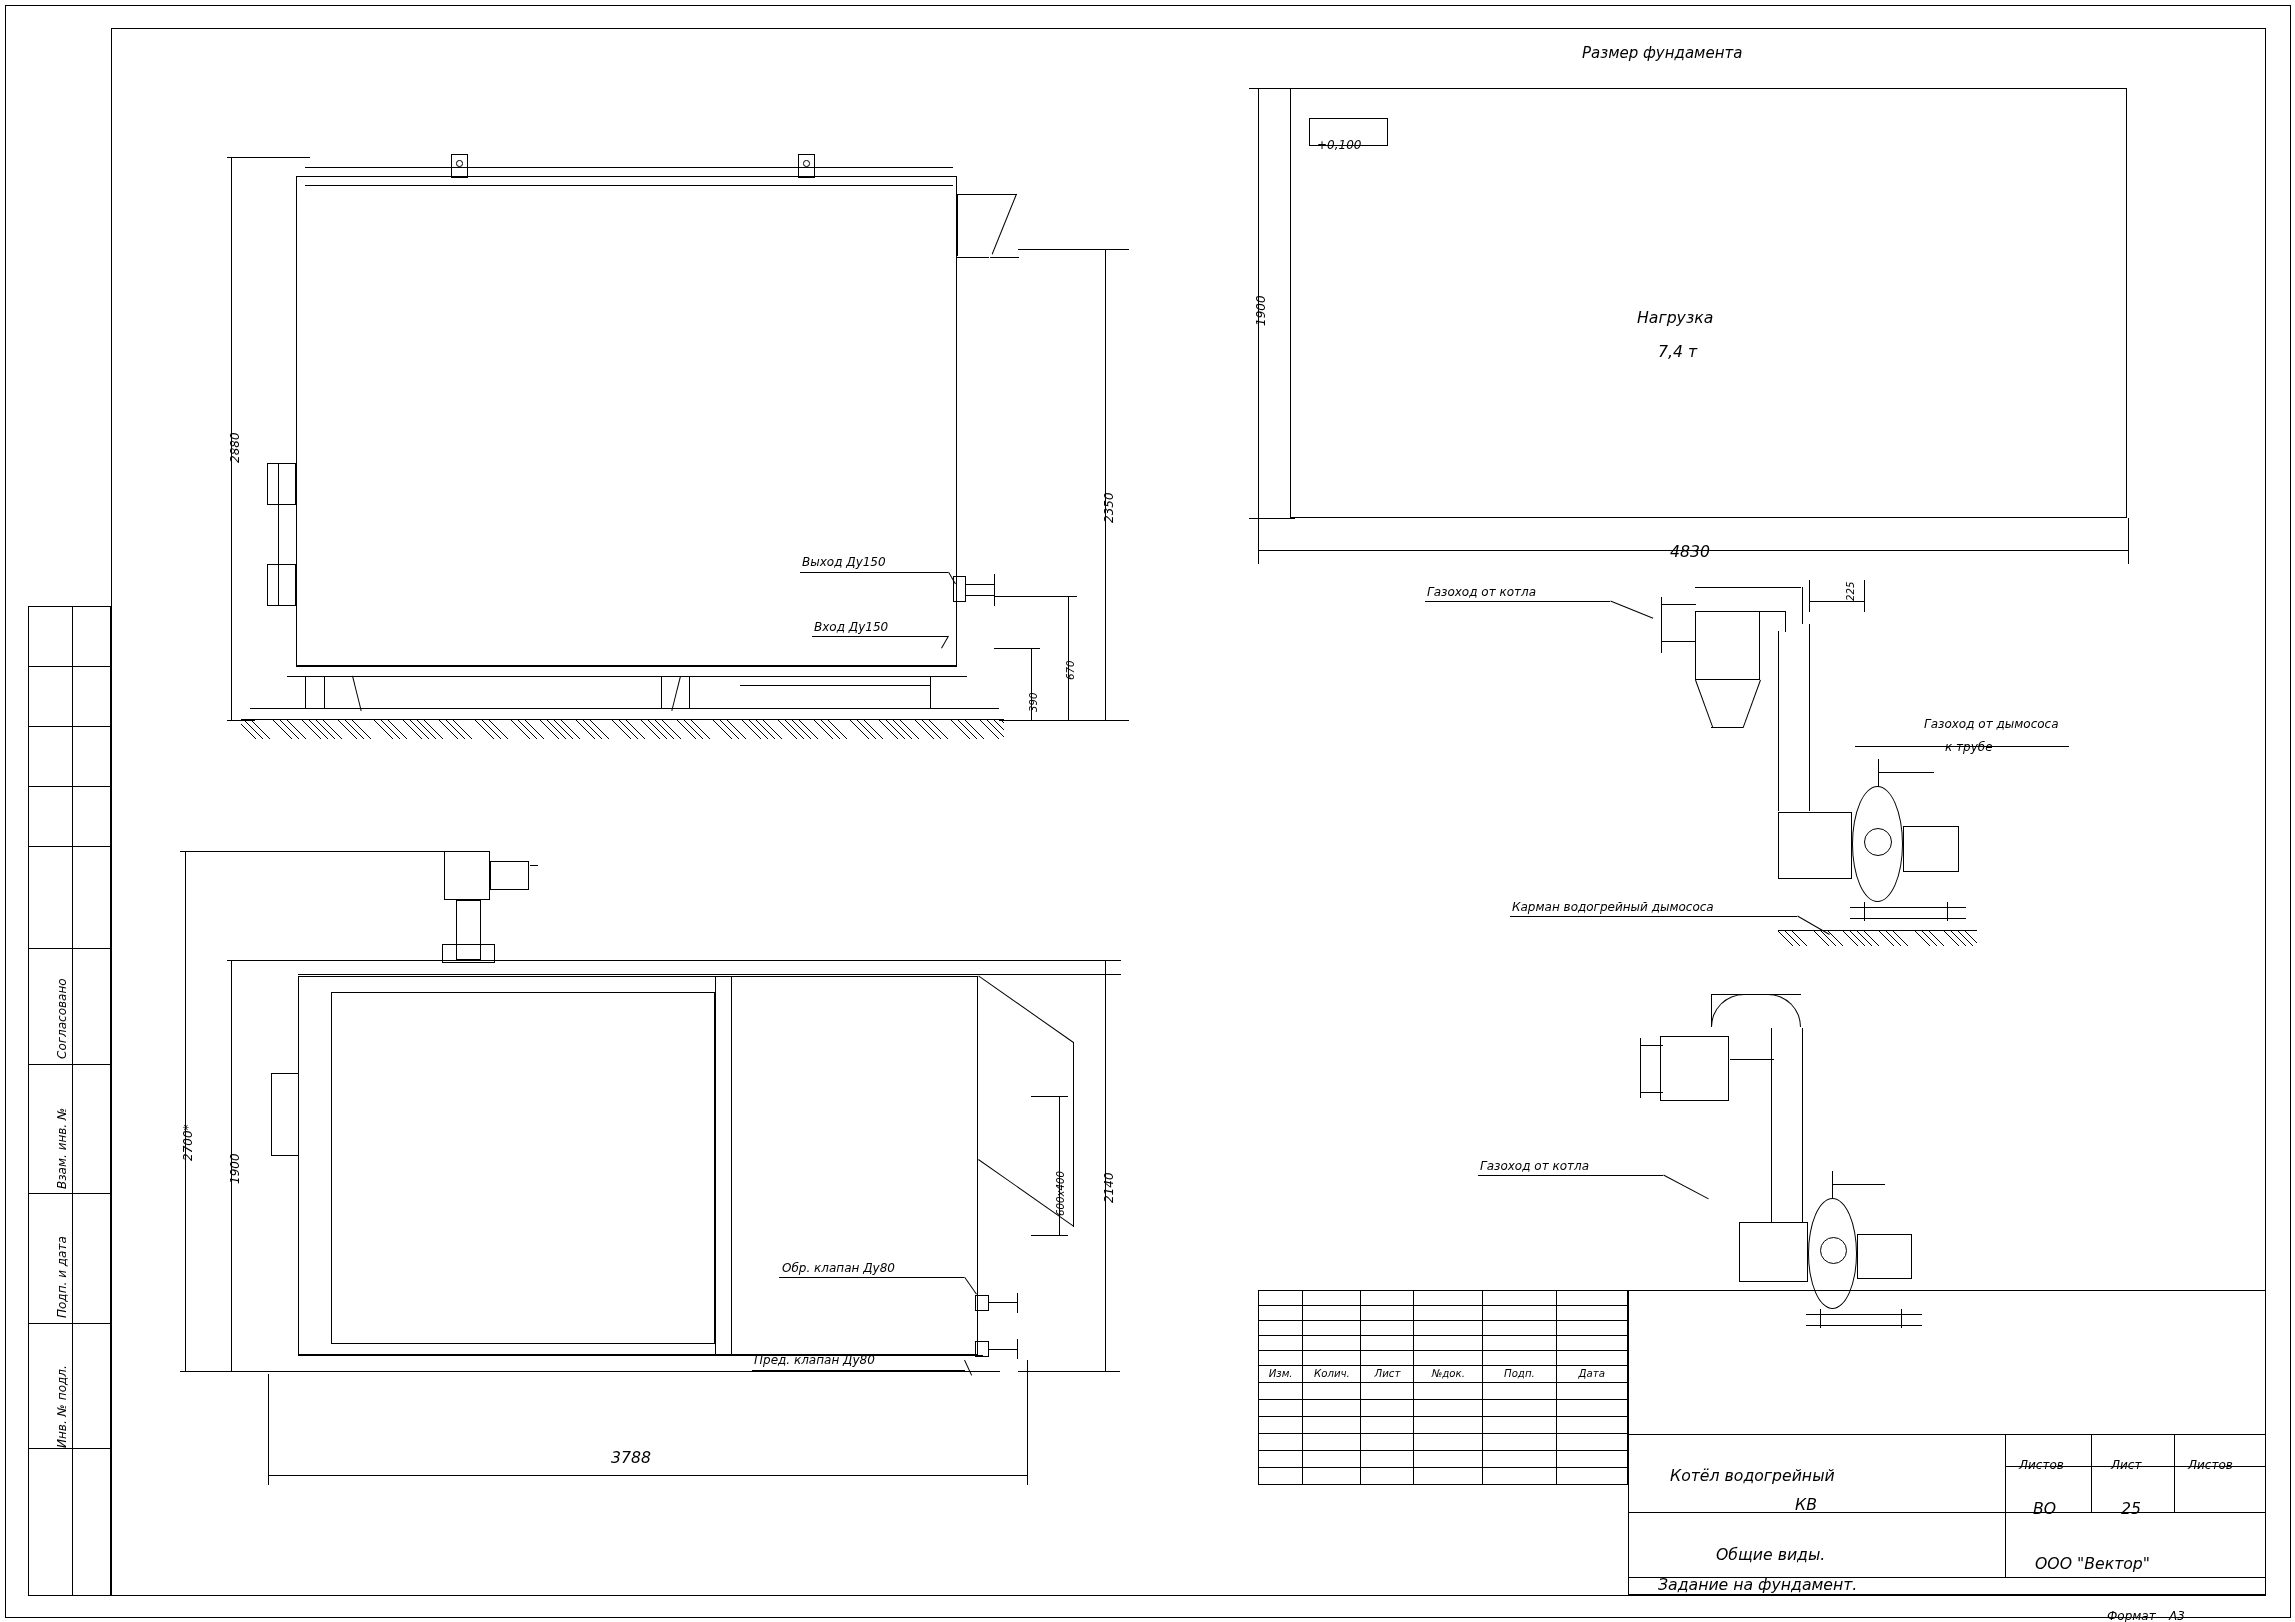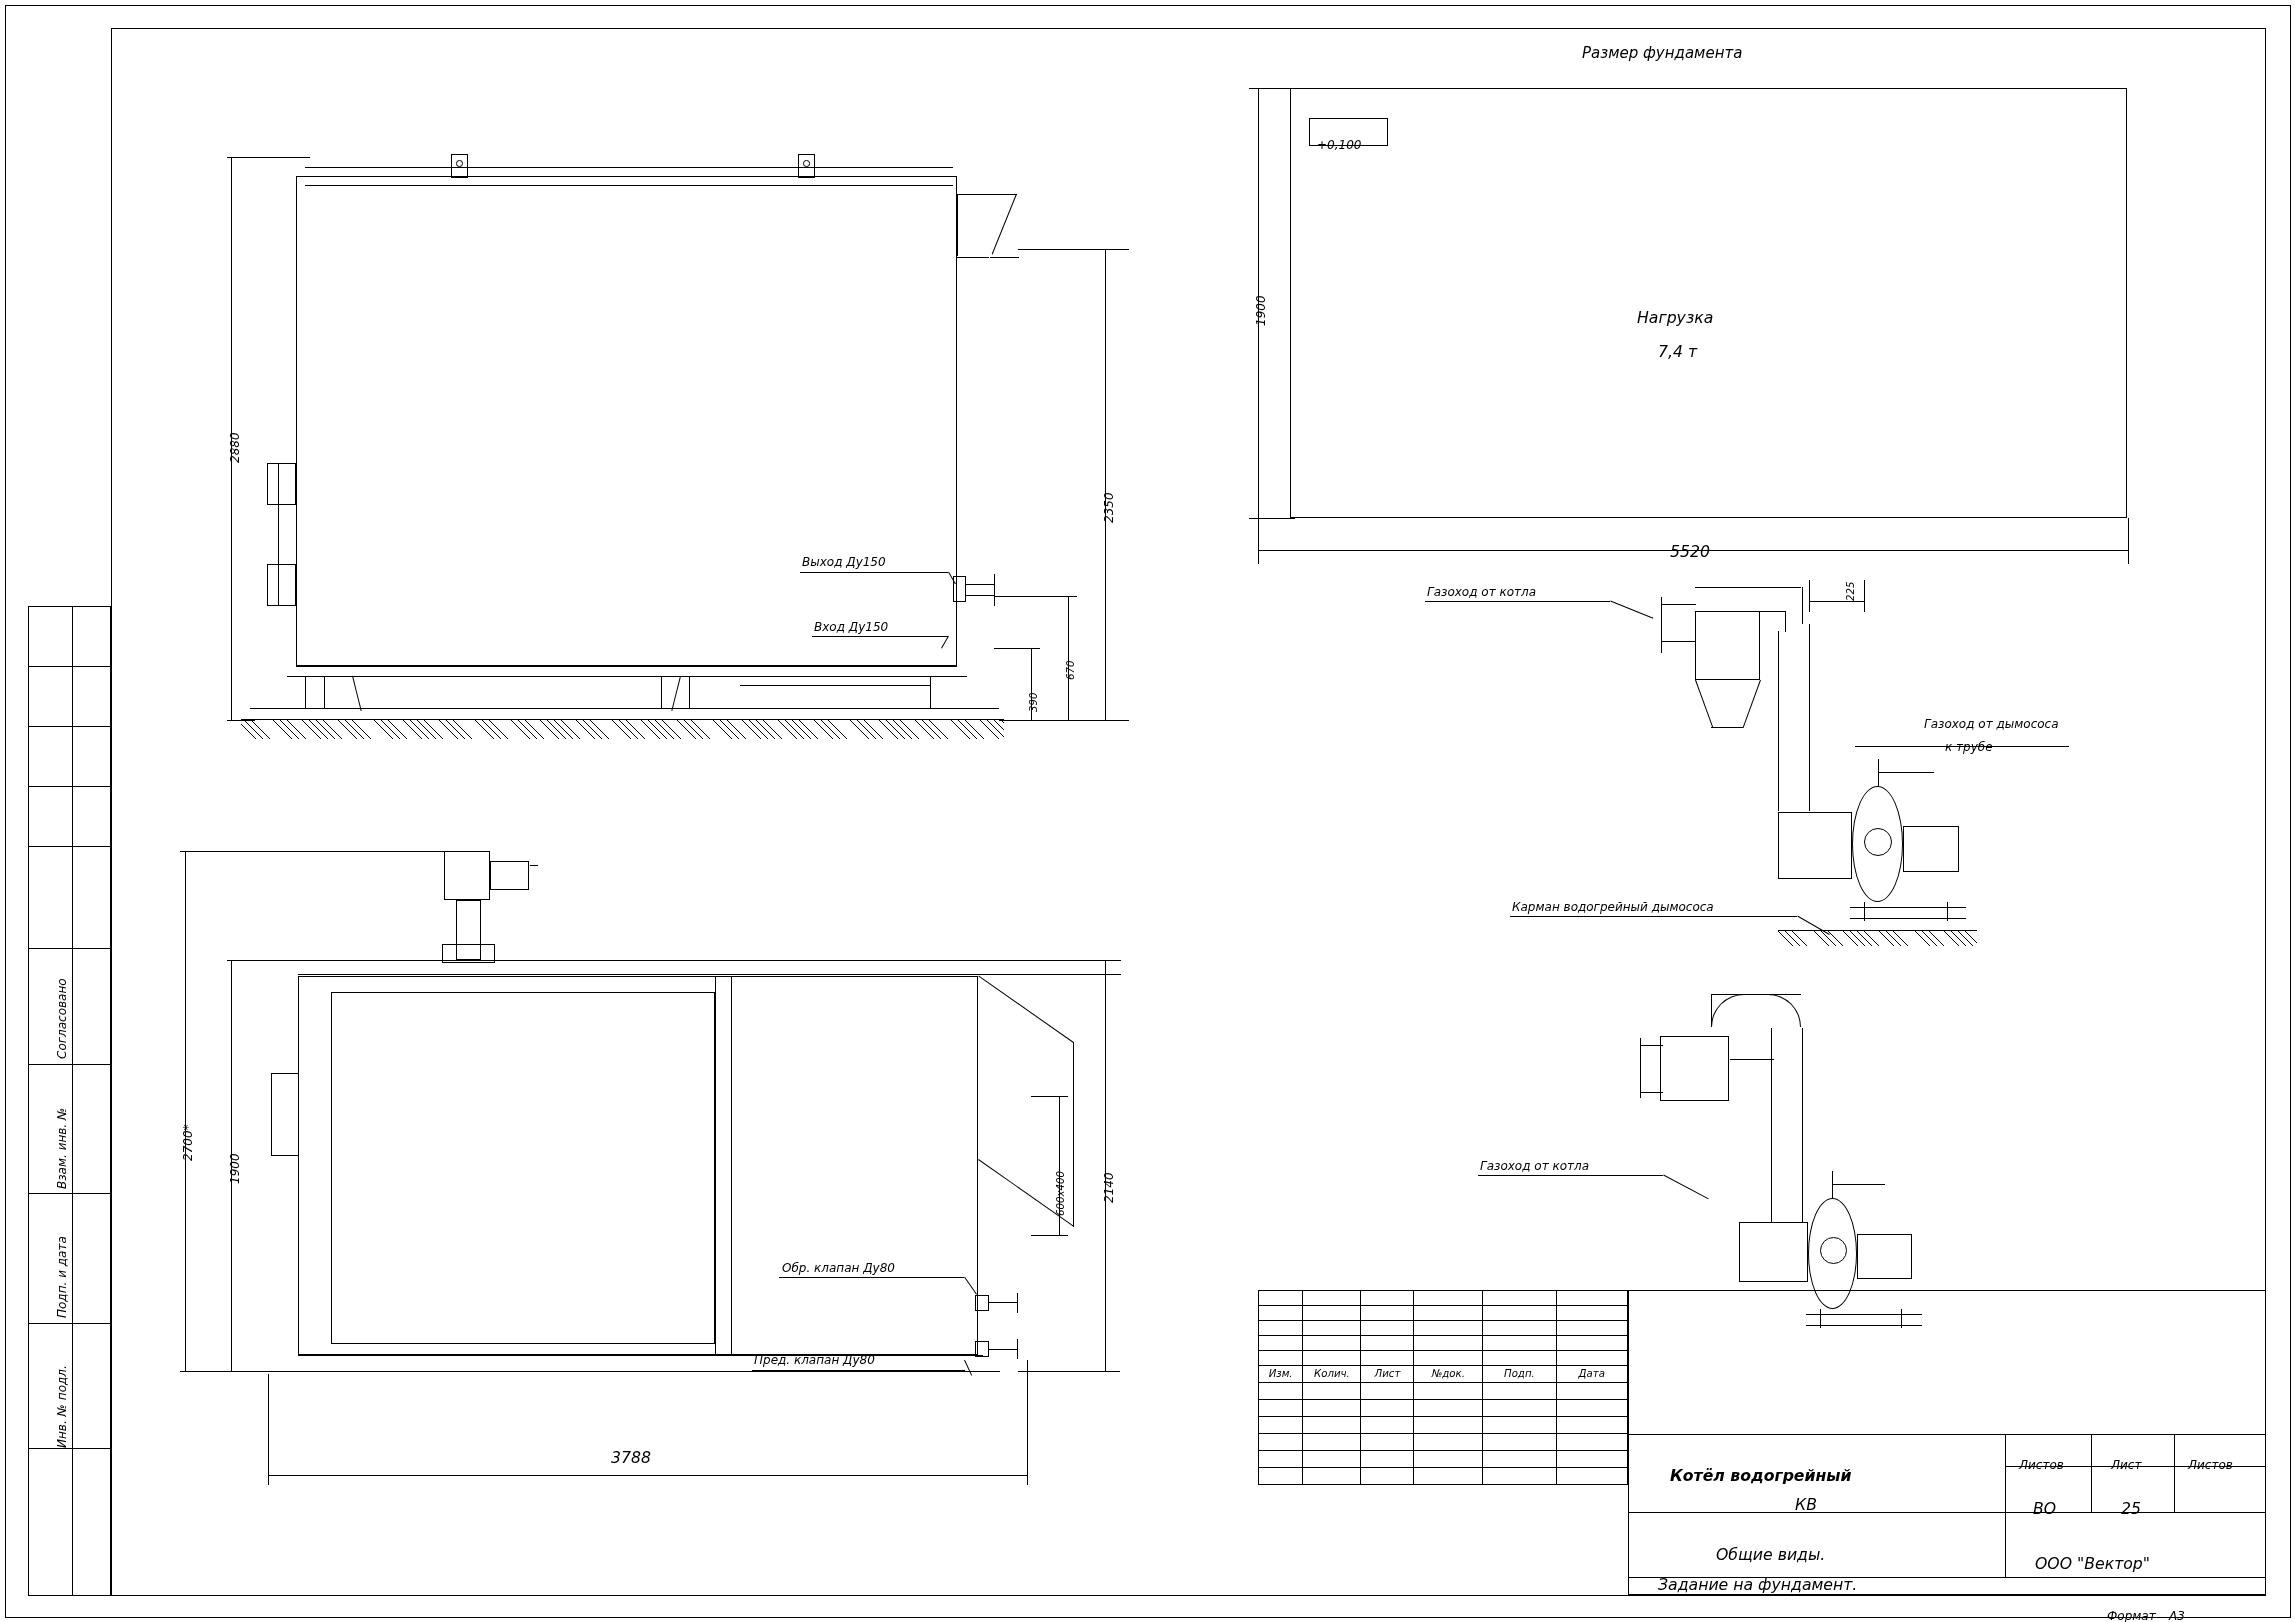--- a/index.html
+++ b/index.html
@@ -211,21 +211,21 @@
     <div class="txt t-l cen" style="left:1658px;top:342px;">7,4 т</div>
 
     <div class="ln vl" style="left:1258px;top:88px;height:430px;"></div>
     <div class="ln hl" style="left:1249px;top:88px;width:46px;"></div>
     <div class="ln hl" style="left:1249px;top:518px;width:46px;"></div>
     <div class="txt t-m rot90" style="left:1254px;top:326px;">1900</div>
 
     <div class="ln hl" style="left:1258px;top:550px;width:870px;"></div>
     <div class="ln vl" style="left:1258px;top:518px;height:46px;"></div>
     <div class="ln vl" style="left:2128px;top:518px;height:46px;"></div>
-    <div class="txt t-l" style="left:1670px;top:542px;">5520</div>
+    <div class="txt t-l" style="left:1670px;top:542px;">4830</div>
   </div>
 
   <div>
 
     <div class="box2" style="left:1695px;top:611px;width:65px;height:69px;"></div>
     <div class="ln" style="left:1695px;top:680px;width:0.9px;height:51px;transform-origin:top;transform:rotate(-20deg);"></div>
     <div class="ln" style="left:1760px;top:680px;width:0.9px;height:51px;transform-origin:top;transform:rotate(20deg);"></div>
     <div class="ln hl2" style="left:1711px;top:727px;width:32px;"></div>
 
     <div class="ln hl2" style="left:1695px;top:587px;width:106px;"></div>
@@ -411,21 +411,21 @@
 
     <div class="box" style="left:1628px;top:1290px;width:638px;height:305px;"></div>
     <div class="ln hl" style="left:1628px;top:1434px;width:638px;"></div>
     <div class="ln hl" style="left:1628px;top:1512px;width:638px;"></div>
     <div class="ln hl" style="left:1628px;top:1577px;width:638px;"></div>
     <div class="ln vl" style="left:2005px;top:1434px;height:143px;"></div>
     <div class="ln hl" style="left:2005px;top:1466px;width:261px;"></div>
     <div class="ln vl" style="left:2091px;top:1434px;height:79px;"></div>
     <div class="ln vl" style="left:2174px;top:1434px;height:79px;"></div>
 
-    <div class="txt t-l cen" style="left:1670px;top:1466px;font-weight:bold;">Котёл водогрейный</div>
+    <div class="txt t-l cen" style="left:1670px;top:1466px;">Котёл водогрейный</div>
     <div class="txt t-l cen" style="left:1795px;top:1495px;">КВ</div>
 
     <div class="txt t-l cen" style="left:1716px;top:1545px;">Общие виды.</div>
     <div class="txt t-l cen" style="left:1658px;top:1575px;">Задание на фундамент.</div>
 
     <div class="txt t-m cen" style="left:2019px;top:1458px;">Листов</div>
     <div class="txt t-m cen" style="left:2111px;top:1458px;">Лист</div>
     <div class="txt t-m cen" style="left:2188px;top:1458px;">Листов</div>
 
     <div class="txt t-l cen" style="left:2033px;top:1499px;">ВО</div>

